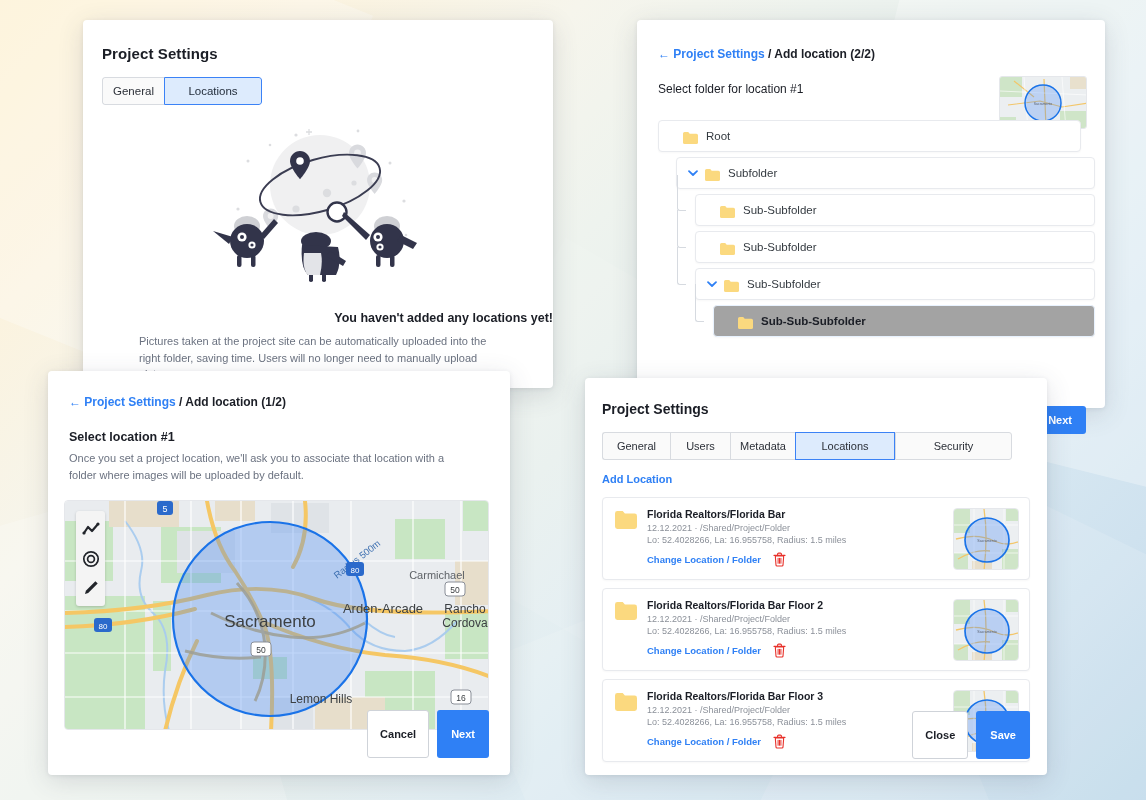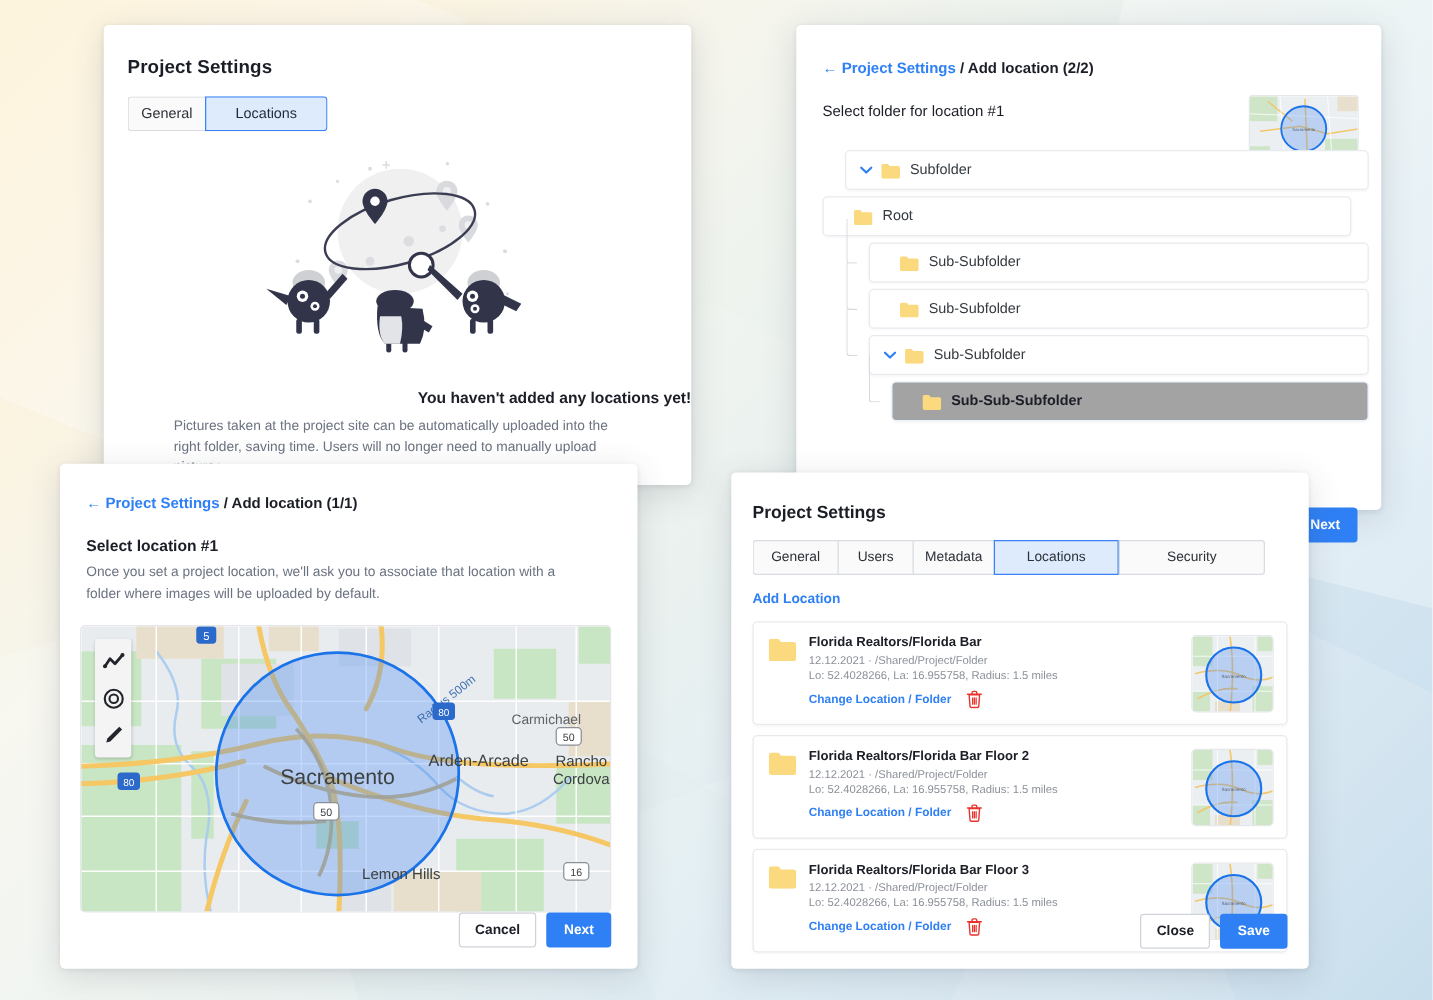--- a/index.html
+++ b/index.html
@@ -89,21 +89,21 @@
   .pc-h { font-size:12.5px; font-weight:bold; color:#1b1e26; margin-top:21px; }
   .pc-p { font-size:11px; color:#6b7280; line-height:1.55; margin-top:6px; width:405px; }
   .map-big { margin:16px 21px 0 16px; height:230px; border-radius:4px; overflow:hidden;
     position:relative; border:1px solid #e5e7eb; }
   .map-tools { position:absolute; left:11px; top:10px; width:29px;
     background:#f4f4f4; border-radius:3px; box-shadow:0 1px 3px rgba(0,0,0,.18);
     display:flex; flex-direction:column; align-items:center; padding:4px 0; }
   .map-tool { width:29px; height:29px; display:flex; align-items:center; justify-content:center; }
   .pc-foot { position:absolute; right:21px; bottom:17px; display:flex; gap:8px; }
   .btn-ghost { background:#fff; border:1px solid #cfd3d9; color:#1b1e26; font-size:11px;
-    font-weight:bold; padding:7px 12px; border-radius:3px; }
+    font-weight:bold; padding:17px 12px; border-radius:3px; }
 
   
   #panel-list { left:585px; top:378px; width:462px; height:397px; }
   .pd-title { font-size:14px; font-weight:bold; color:#1b1e26; margin:23px 0 0 17px; }
   .tabs { display:flex; margin:15px 17px 0 17px; }
   .tab { flex:0 0 auto; font-size:11px; color:#2c3038; text-align:center; padding:7px 0;
     background:#fafafa; border:1px solid #d8dbe0; border-right:none; }
   .tab:last-child { border-right:1px solid #d8dbe0; border-radius:0 3px 3px 0; }
   .tab:first-child { border-radius:3px 0 0 3px; }
   .tab.active { background:#ddebfd; border:1px solid #3b82f6; }
@@ -247,43 +247,43 @@
             <path d="M24 0 L28 53"></path>
             <path d="M62 0 L66 53"></path>
         </g>
         <circle cx="43" cy="26" r="18" fill="#4285f4" fill-opacity=".28" stroke="#1a73e8" stroke-width="1.5"></circle>
         <text x="43" y="28" font-size="3.4" fill="#5a6270" text-anchor="middle" font-family="Liberation Sans, sans-serif">Sacramento</text>
       </svg>
     </div>
   </div>
 
   <div class="tree">
-    <div class="tnode lvl1">
-      <span class="chev">
-        <svg width="16" height="16" viewBox="0 0 16 16">
-            <path d="M4 6.2 L8 10 L12 6.2" stroke="#2f80f5" stroke-width="1.8" fill="none" stroke-linecap="round" stroke-linejoin="round"></path>
-          </svg>
-      </span>
-      <span style="width:4px"></span>
-      <span class="folder-ic">
-        <svg width="15" height="12" viewBox="0 0 15 12">
-            <path d="M0 1.6A1.6 1.6 0 0 1 1.6 0h3.6l1.5 1.7h6.7A1.6 1.6 0 0 1 15 3.3v7A1.6 1.6 0 0 1 13.4 12H1.6A1.6 1.6 0 0 1 0 10.3z" fill="#fbd97f"></path>
-          </svg>
-      </span>
-      <span class="tlabel">Subfolder</span>
-    </div>
-
     <div class="tnode lvl0">
       <span class="indent"></span>
       <span class="folder-ic">
         <svg width="15" height="12" viewBox="0 0 15 12">
             <path d="M0 1.6A1.6 1.6 0 0 1 1.6 0h3.6l1.5 1.7h6.7A1.6 1.6 0 0 1 15 3.3v7A1.6 1.6 0 0 1 13.4 12H1.6A1.6 1.6 0 0 1 0 10.3z" fill="#fbd97f"></path>
           </svg>
       </span>
       <span class="tlabel">Root</span>
+    </div>
+
+    <div class="tnode lvl1">
+      <span class="chev">
+        <svg width="16" height="16" viewBox="0 0 16 16">
+            <path d="M4 6.2 L8 10 L12 6.2" stroke="#2f80f5" stroke-width="1.8" fill="none" stroke-linecap="round" stroke-linejoin="round"></path>
+          </svg>
+      </span>
+      <span style="width:4px"></span>
+      <span class="folder-ic">
+        <svg width="15" height="12" viewBox="0 0 15 12">
+            <path d="M0 1.6A1.6 1.6 0 0 1 1.6 0h3.6l1.5 1.7h6.7A1.6 1.6 0 0 1 15 3.3v7A1.6 1.6 0 0 1 13.4 12H1.6A1.6 1.6 0 0 1 0 10.3z" fill="#fbd97f"></path>
+          </svg>
+      </span>
+      <span class="tlabel">Subfolder</span>
     </div>
 
     <div class="tnode lvl2">
       <div class="guide" style="left:-19px; top:-20px; height:36px;"></div>
       <span class="indent"></span>
       <span class="folder-ic">
         <svg width="15" height="12" viewBox="0 0 15 12">
             <path d="M0 1.6A1.6 1.6 0 0 1 1.6 0h3.6l1.5 1.7h6.7A1.6 1.6 0 0 1 15 3.3v7A1.6 1.6 0 0 1 13.4 12H1.6A1.6 1.6 0 0 1 0 10.3z" fill="#fbd97f"></path>
           </svg>
       </span>
@@ -328,21 +328,21 @@
       <span class="tlabel">Sub-Sub-Subfolder</span>
     </div>
   </div>
 
   <button class="btn btn-primary pb-next">Next</button>
 </div>
 
 <div class="panel" id="panel-add">
   <div class="pc-head">
     <div style="font-size:12px;font-weight:bold;">
-      <span style="color:#2f80f5">← Project Settings</span><span style="color:#1b1e26"> / Add location (1/1)</span>
+      <span style="color:#2f80f5">← Project Settings</span><span style="color:#1b1e26"> / Add location (1/2)</span>
     </div>
     <div class="pc-h">Select location #1</div>
     <div class="pc-p">Once you set a project location, we'll ask you to associate that location with a folder where images will be uploaded by default.</div>
   </div>
 
   <div class="map-big">
     <svg width="426" height="230" viewBox="0 0 426 230" preserveAspectRatio="none">
       <rect width="426" height="230" fill="#e9ecef"></rect>
       <g fill="#c8e6c3">
         <path d="M0 20 h48 v60 h-48z"></path>

